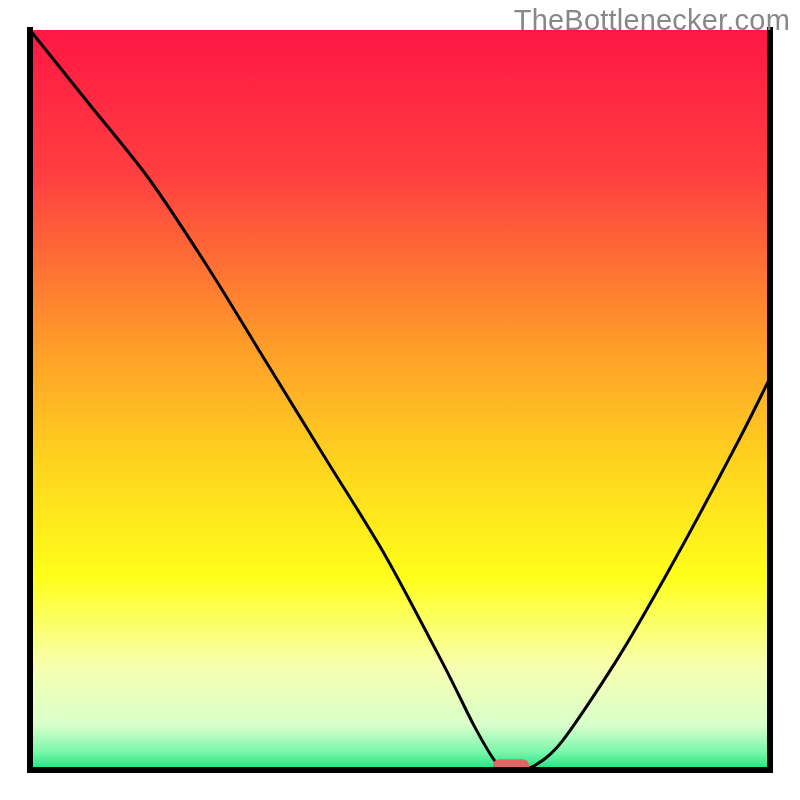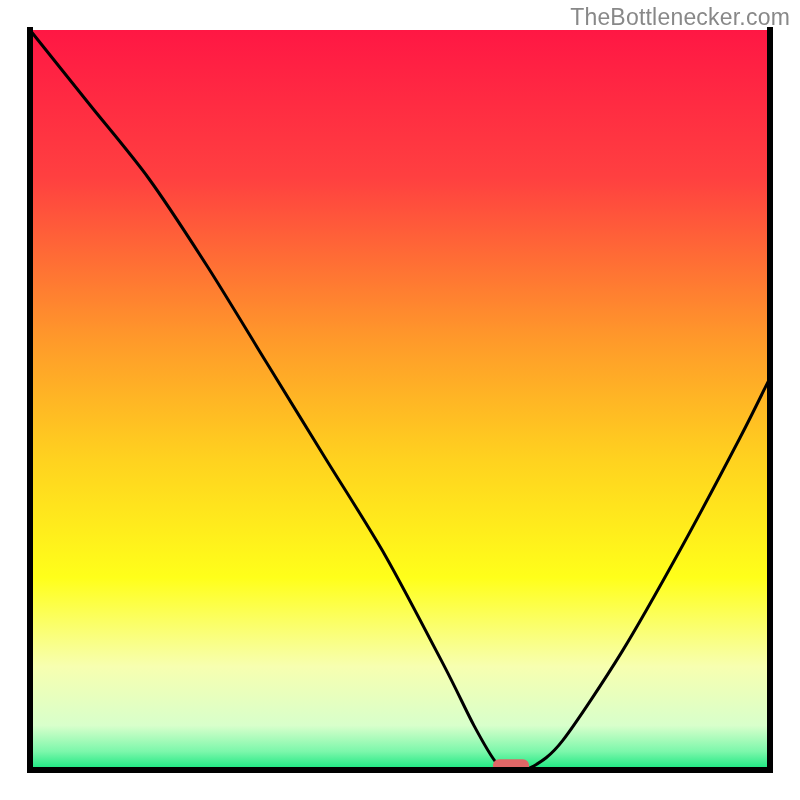--- a/index.html
+++ b/index.html
@@ -12,21 +12,21 @@
   }
   .container {
     position: relative;
     width: 800px;
     height: 800px;
   }
   .watermark {
     position: absolute;
     top: 4px;
     right: 10px;
-    font-size: 23px;
+    font-size: 29px;
     color: #888888;
     font-weight: normal;
     letter-spacing: 0.2px;
     z-index: 10;
   }
   svg.plot {
     position: absolute;
     left: 0;
     top: 0;
   }

